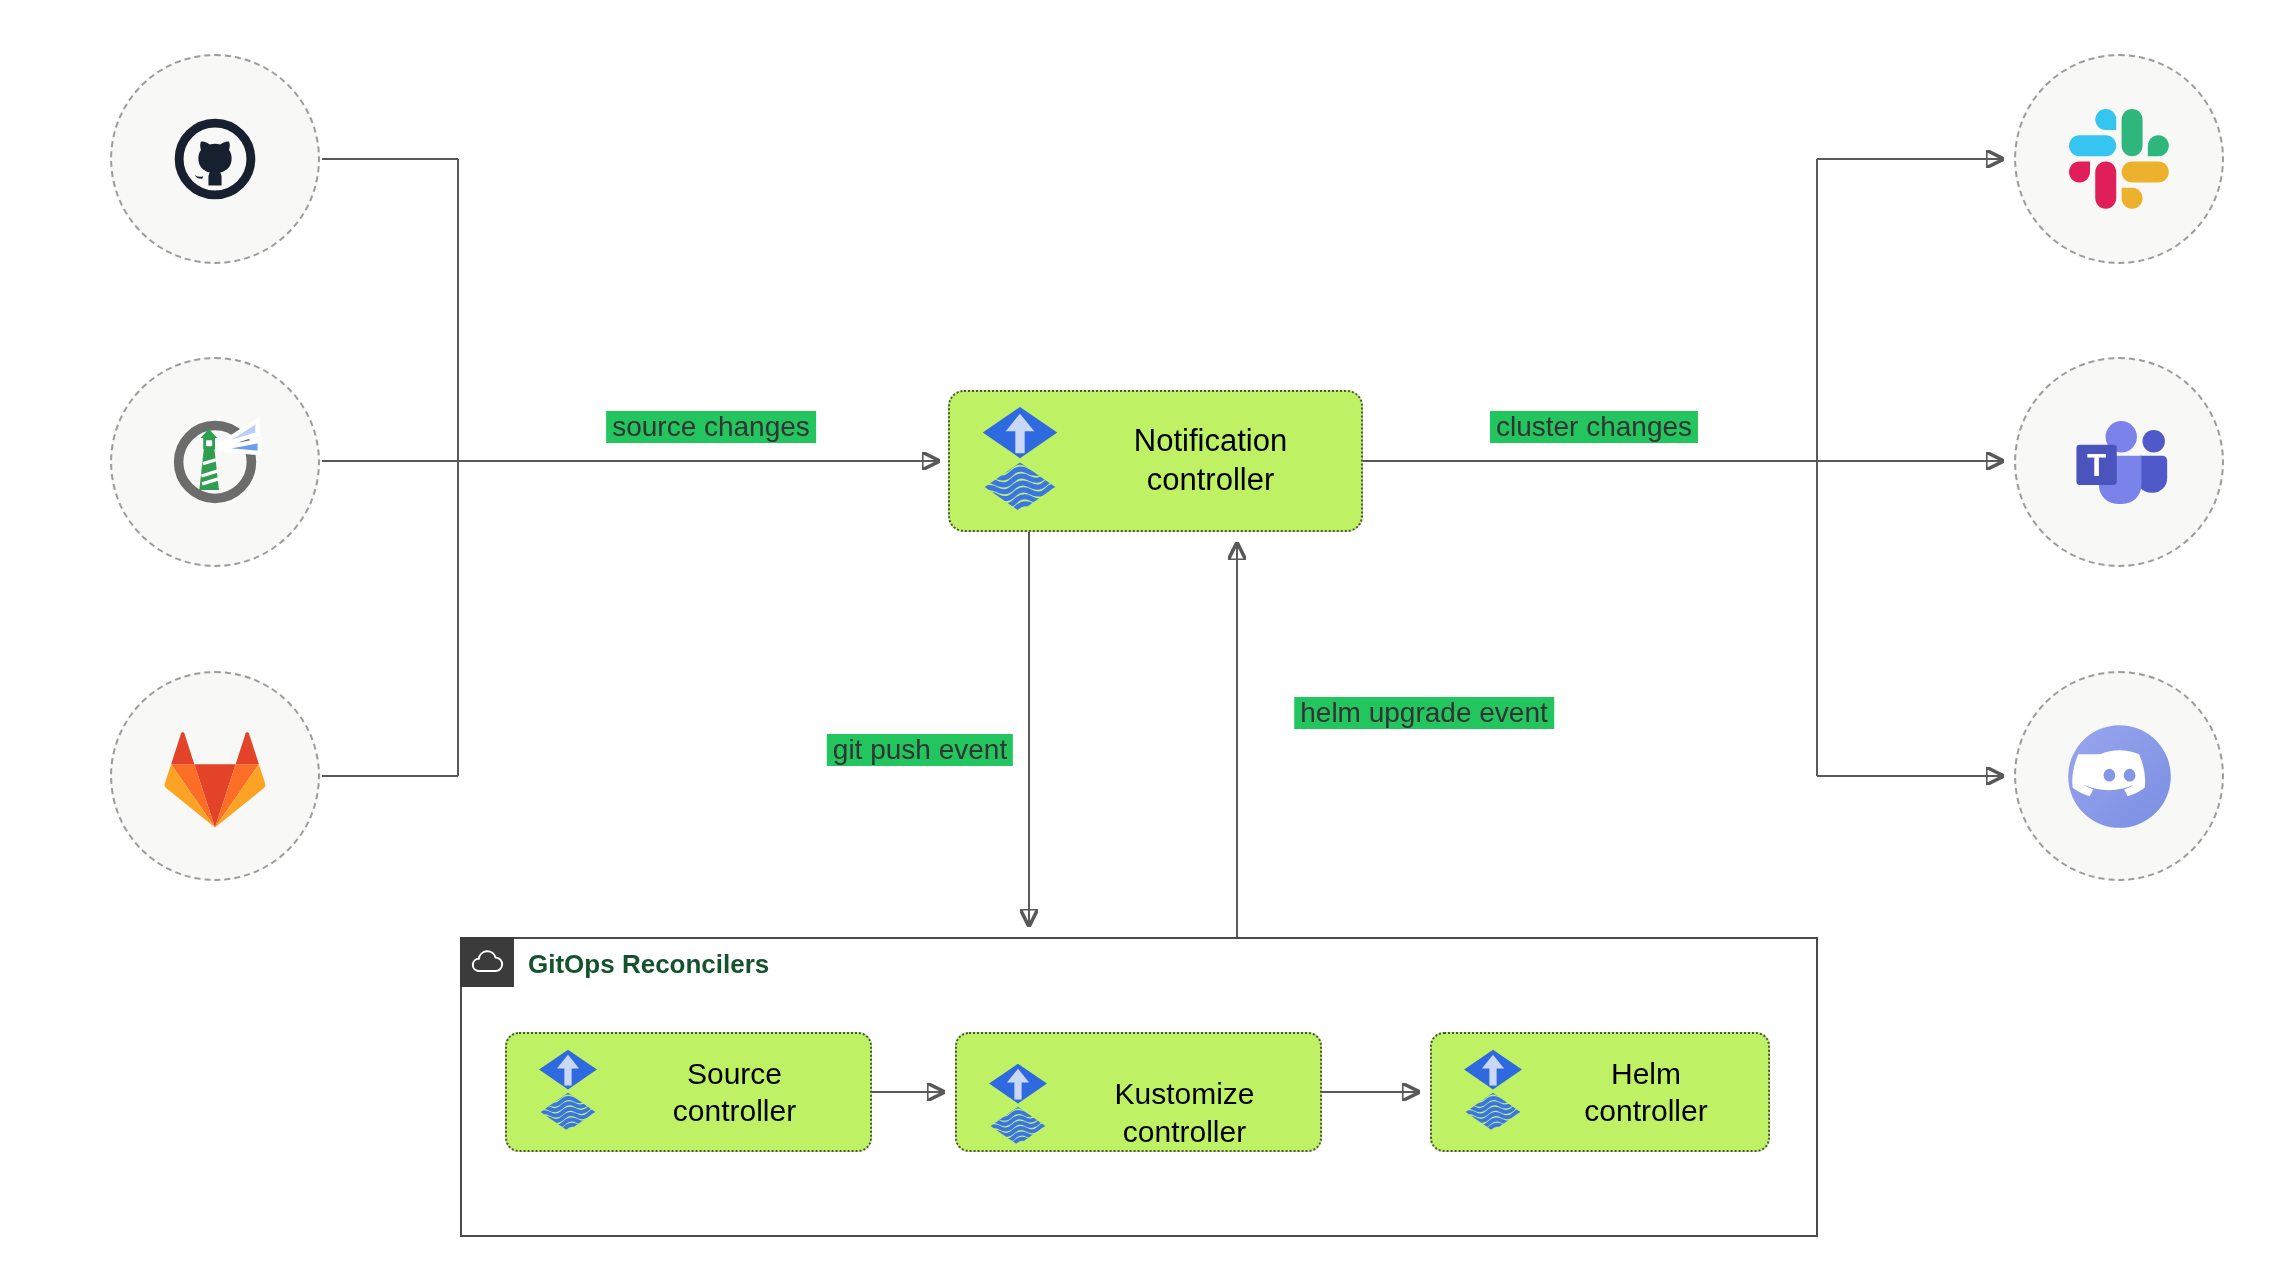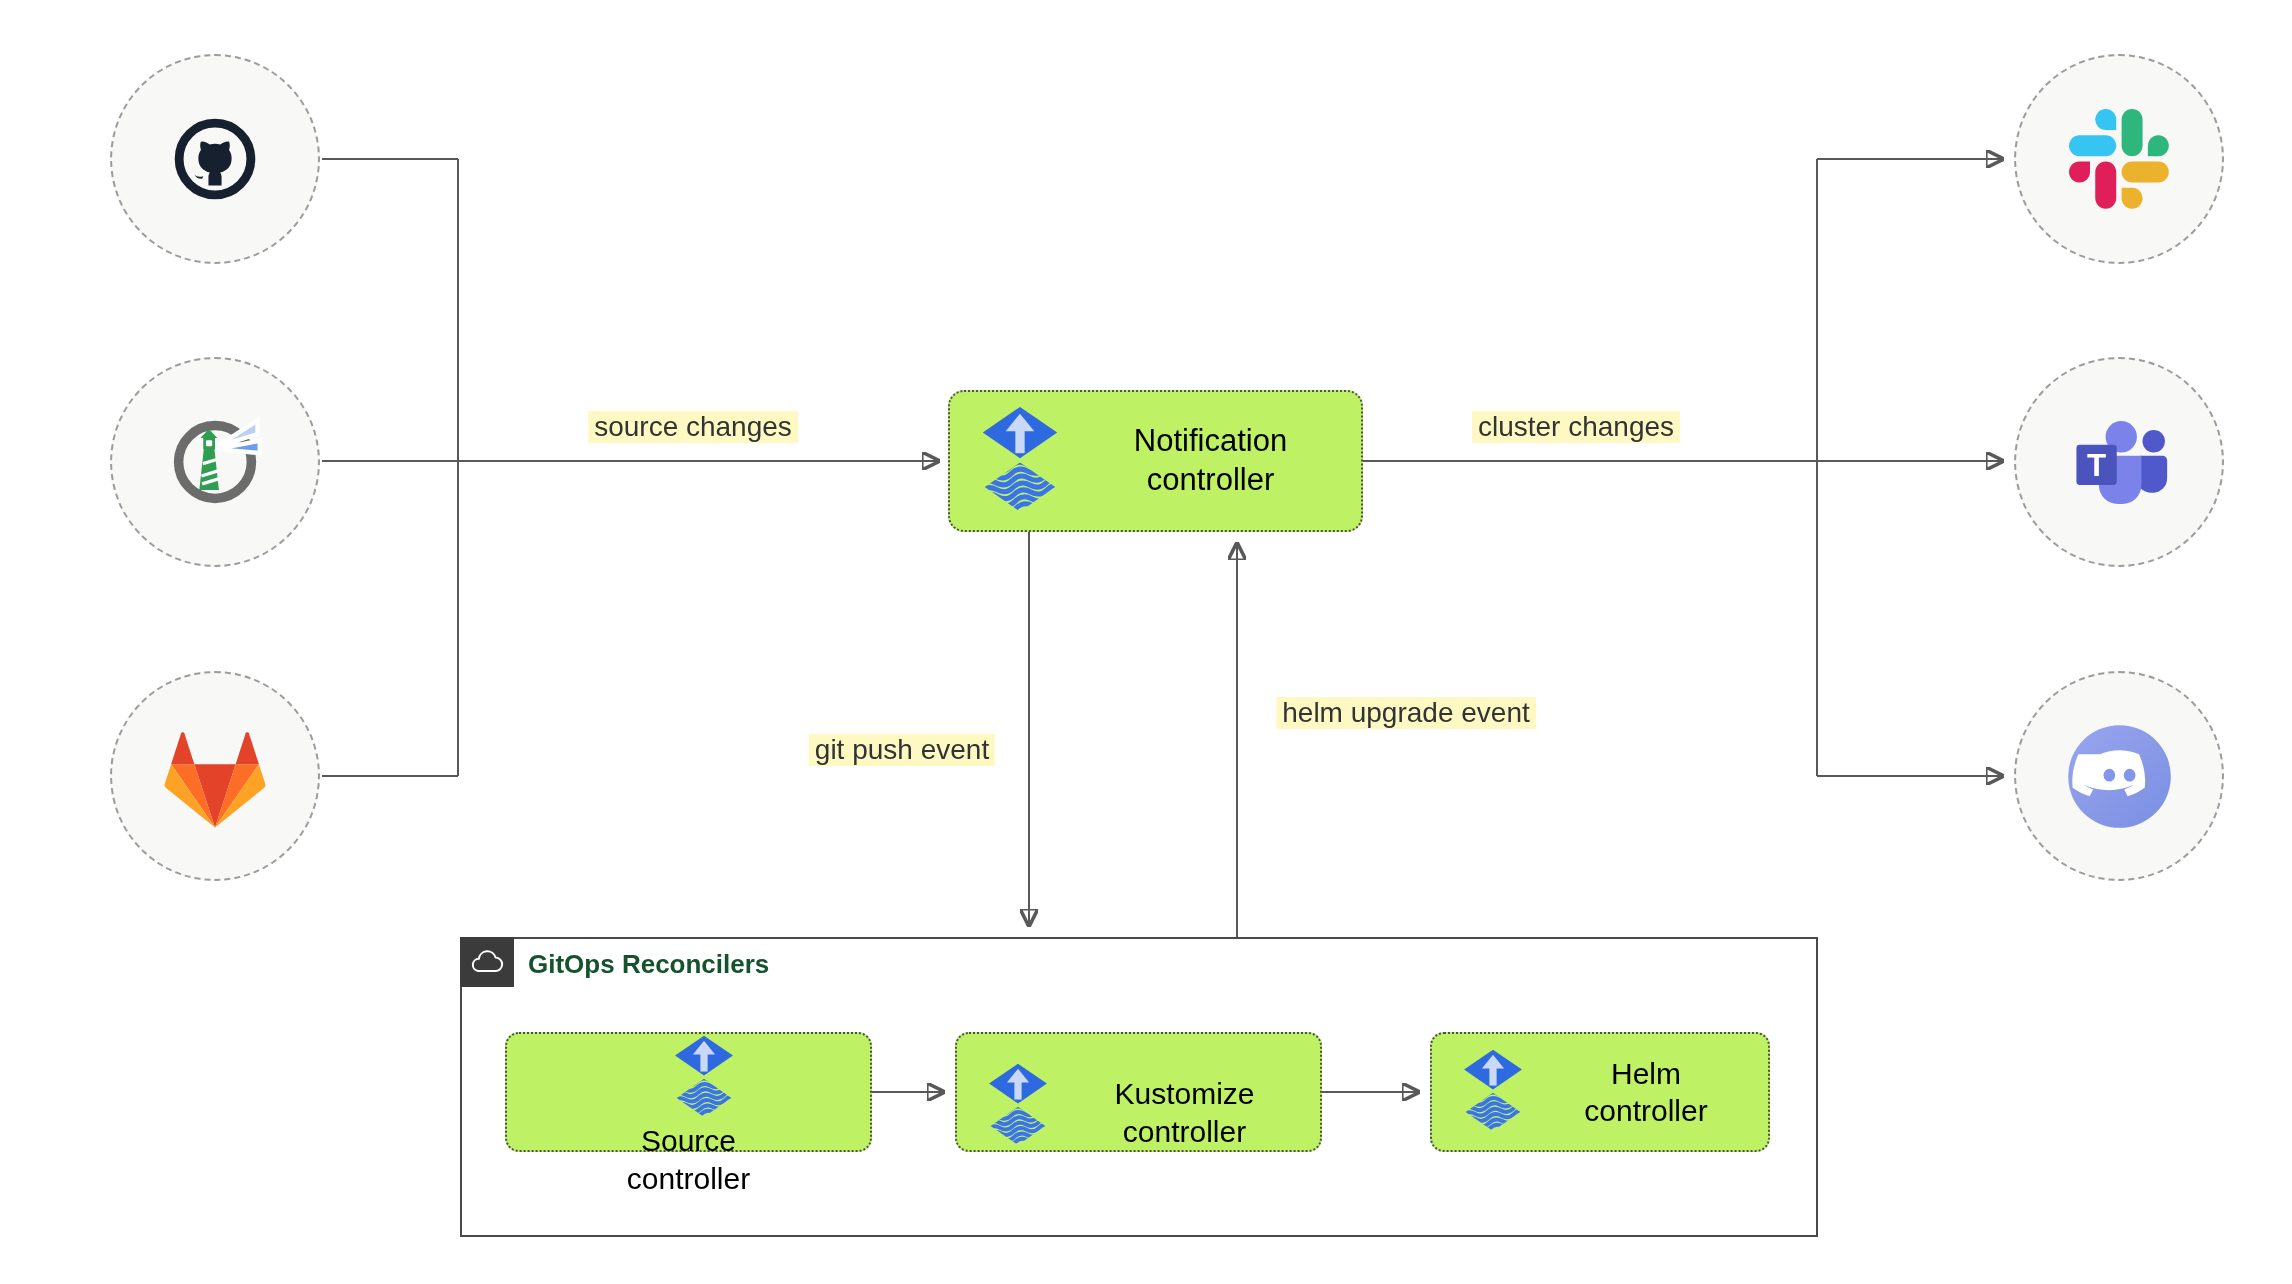--- a/index.html
+++ b/index.html
@@ -26,41 +26,41 @@
   }
   .ctrl-box .flux-wrap{flex:0 0 auto;margin-left:30px;display:flex;}
   .ctrl-label{flex:1;text-align:center;color:#000;line-height:1.25;}
   .ctrl-label .wrapbox{margin:0 auto;}
   .box-notif{left:948px;top:390px;width:415px;height:142px;border-radius:16px;}
   .box-notif .ctrl-label{font-size:31px;}
   .box-notif .wrapbox{max-width:200px;}
   .box-sub{top:1032px;height:120px;}
   .box-sub .ctrl-label{font-size:30px;}
   .box-sub .wrapbox{max-width:180px;}
-  .box-source{left:505px;width:367px;flex-direction:column;}
+  .box-source{left:505px;width:367px;}
   .box-kustomize{left:955px;width:367px;align-items:flex-end;}
   .box-helm{left:1430px;width:340px;}
 
   
   .gitops-box{
     position:absolute;left:460px;top:937px;width:1358px;height:300px;
     border:2px solid #4a4a4a;box-sizing:border-box;background:transparent;
   }
   .gitops-badge{
     position:absolute;left:-2px;top:-2px;width:54px;height:50px;
     background:#3b3b3b;display:flex;align-items:center;justify-content:center;
   }
   .gitops-title{
     position:absolute;left:66px;top:10px;font-size:26px;color:#14532d;white-space:nowrap;font-weight:bold;
   }
 
   
   .edge-label{
     position:absolute;transform:translate(-50%,-50%);
-    font-size:28px;color:#333333;background:#fef9c3;padding:0 6px;white-space:nowrap;
+    font-size:28px;color:#333333;background:#22c55e;padding:0 6px;white-space:nowrap;margin-left:18px;
   }
 </style>
 </head>
 <body>
 
 <div id="canvas">
 
   <svg width="0" height="0" style="position:absolute" aria-hidden="true">
     <defs>
       <clipPath id="fluxclip">

